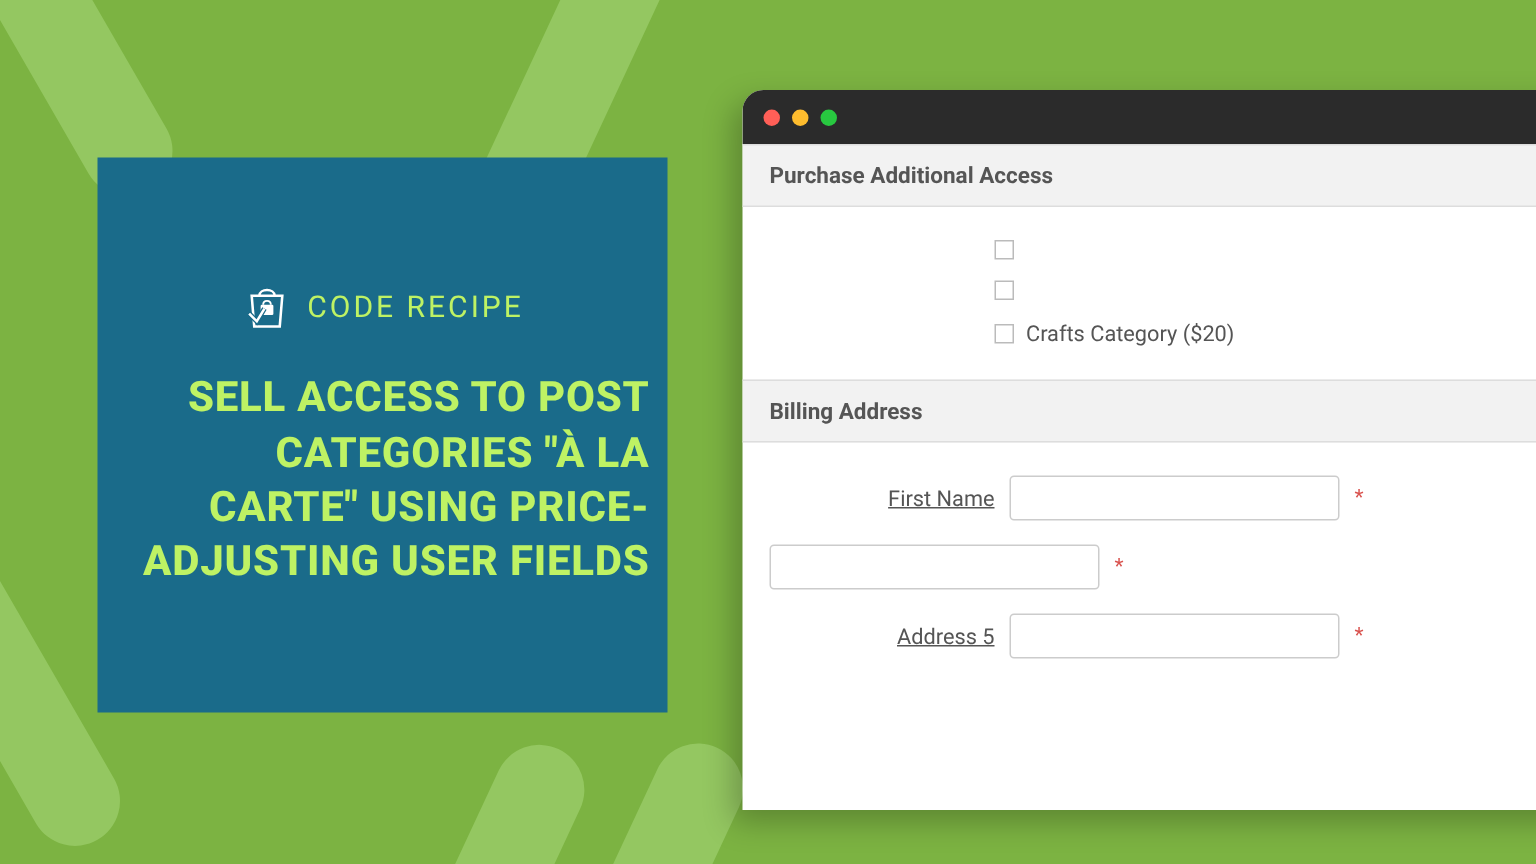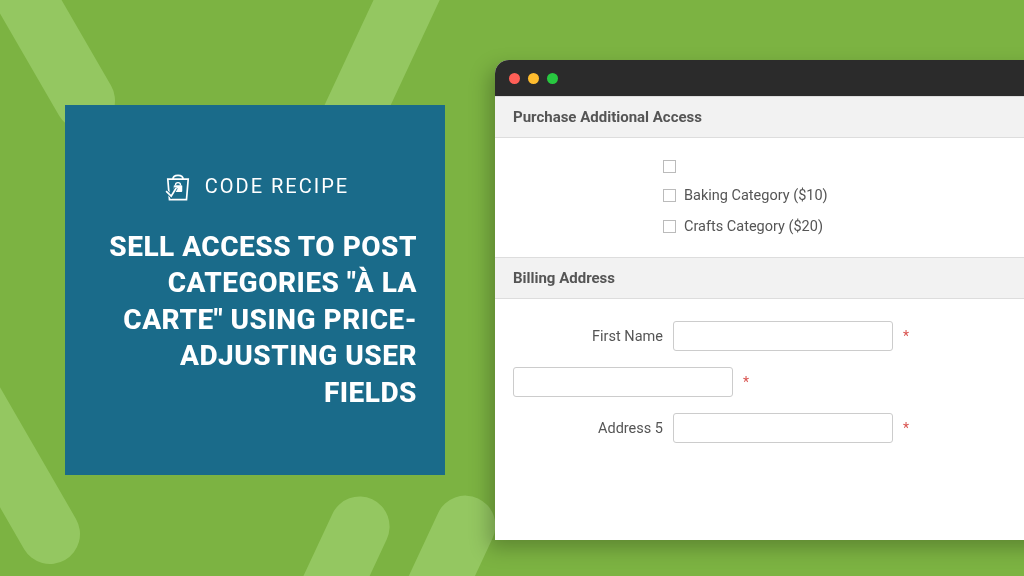--- a/index.html
+++ b/index.html
@@ -28,22 +28,22 @@
     position: absolute;
     left: 65px;
     top: 105px;
     width: 380px;
     height: 370px;
     background: #1a6b8a;
     display: flex;
     flex-direction: column;
     align-items: center;
     justify-content: center;
-    padding: 30px 28px;
-    color: #ffffff;
+    padding: 30px 12px;
+    color: #bef264;
   }
   .logo-row {
     display: flex;
     align-items: center;
     gap: 10px;
     margin-bottom: 26px;
   }
   .logo-icon svg { display: block; }
   .logo-text {
     font-size: 20px;
@@ -120,20 +120,21 @@
     display: flex;
     align-items: center;
     gap: 10px;
     margin-bottom: 16px;
   }
   .field-label {
     width: 150px;
     text-align: right;
     font-size: 14.5px;
     color: #555;
+    text-decoration: underline;
   }
   .text-input {
     width: 220px;
     height: 30px;
     border: 1px solid #ccc;
     border-radius: 3px;
     padding: 4px 8px;
     font-size: 14px;
   }
   .req { color: #d9534f; font-size: 14px; }
@@ -172,21 +173,20 @@
   </div>
   <div class="form-area">
 
     <div class="section-header">Purchase Additional Access</div>
     <div class="section-body">
       <div class="checkbox-row">
         <span class="cb"></span>
       </div>
       <div class="checkbox-row">
         <span class="cb"></span>
-        <span>Baking Category ($10)</span>
       </div>
       <div class="checkbox-row">
         <span class="cb"></span>
         <span>Crafts Category ($20)</span>
       </div>
     </div>
 
     <div class="section-header">Billing Address</div>
     <div class="section-body">
       <div class="field-row">

